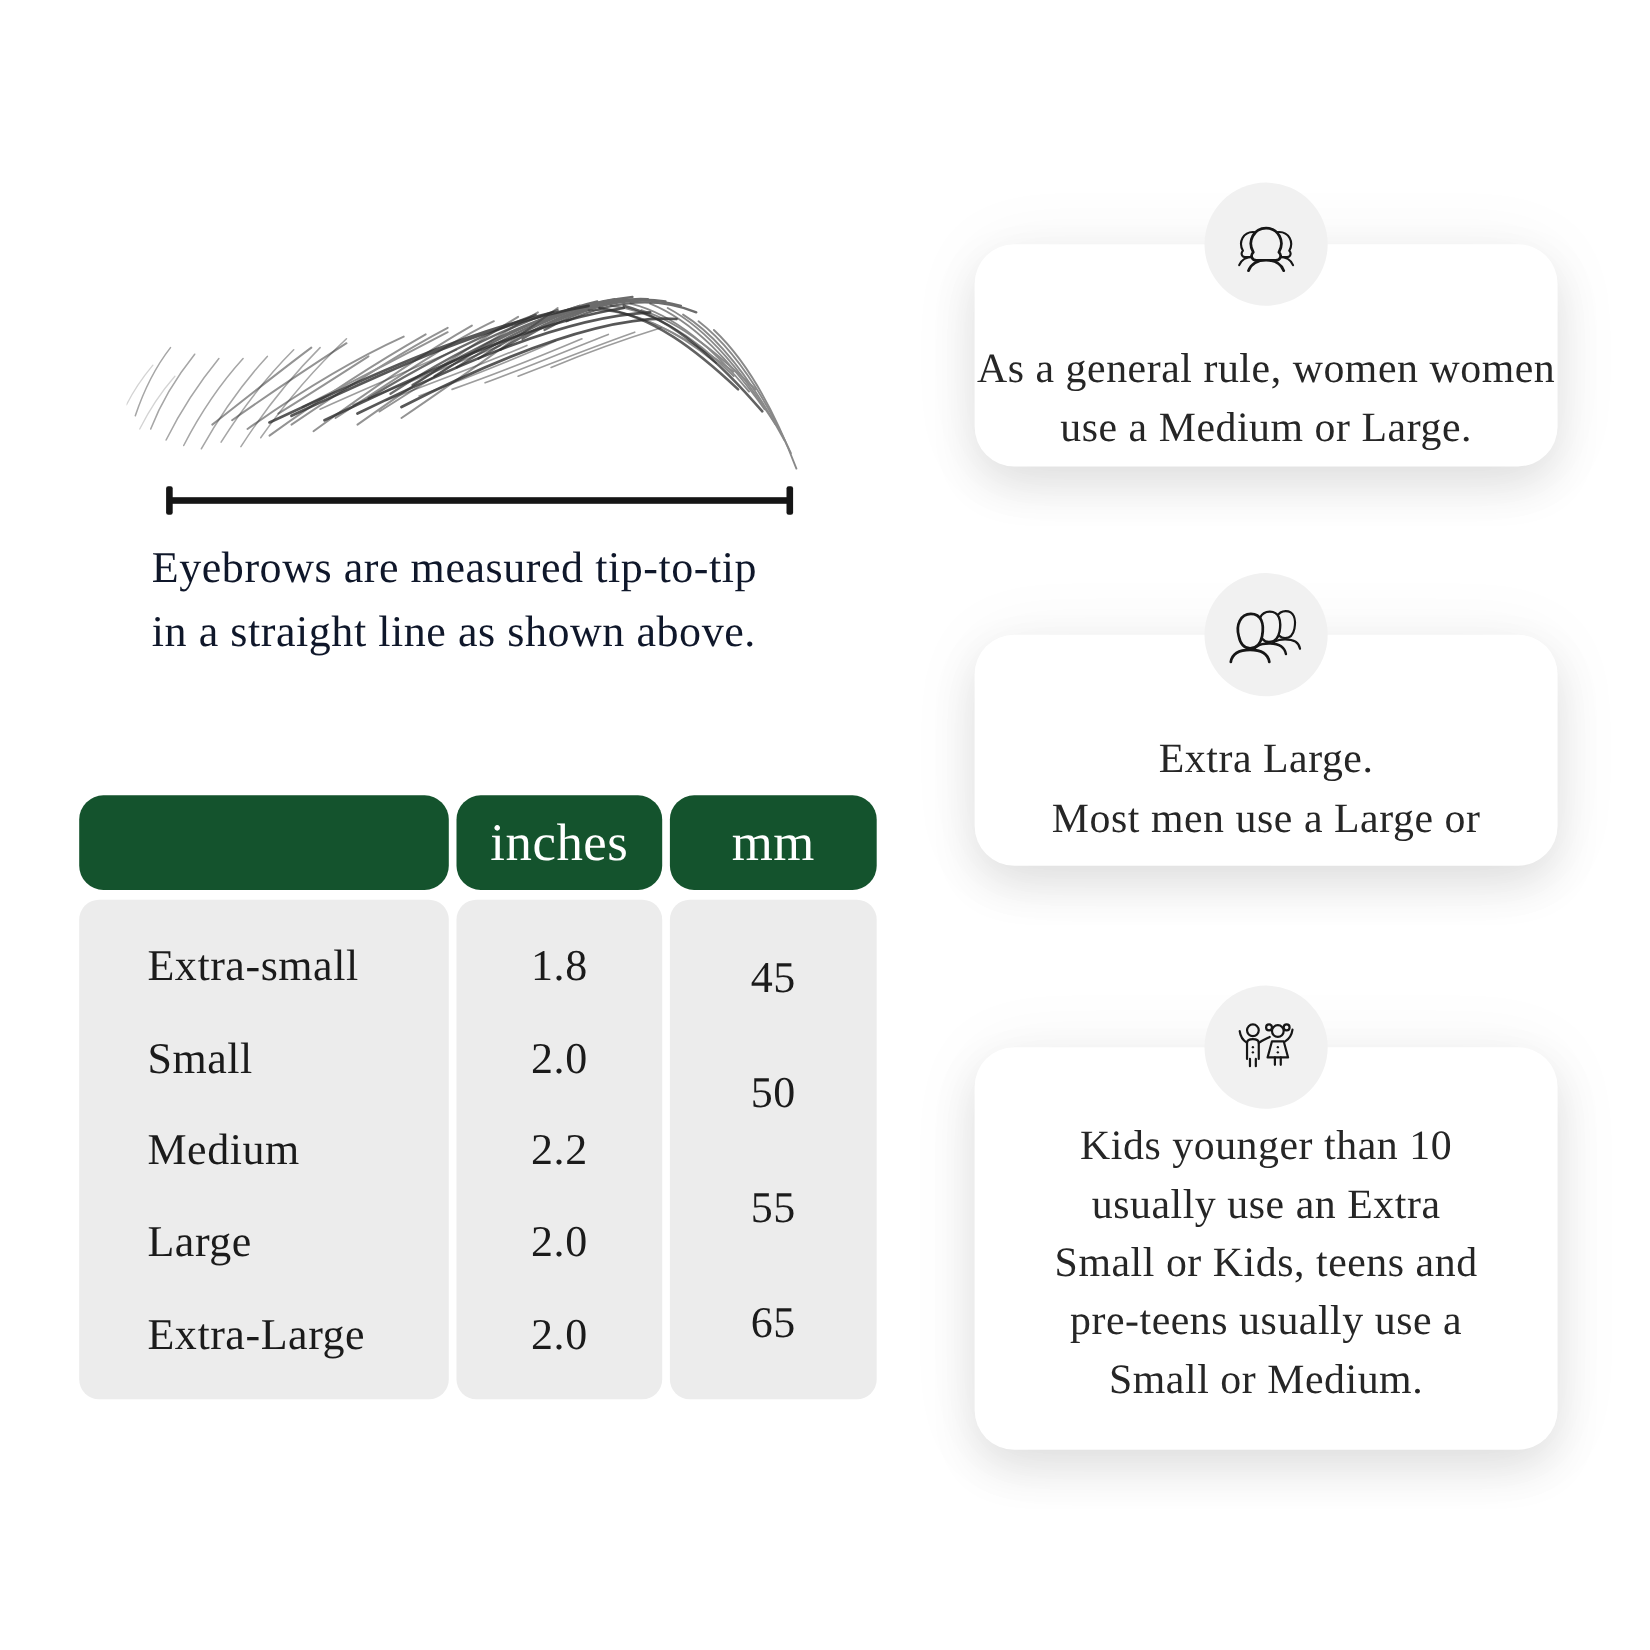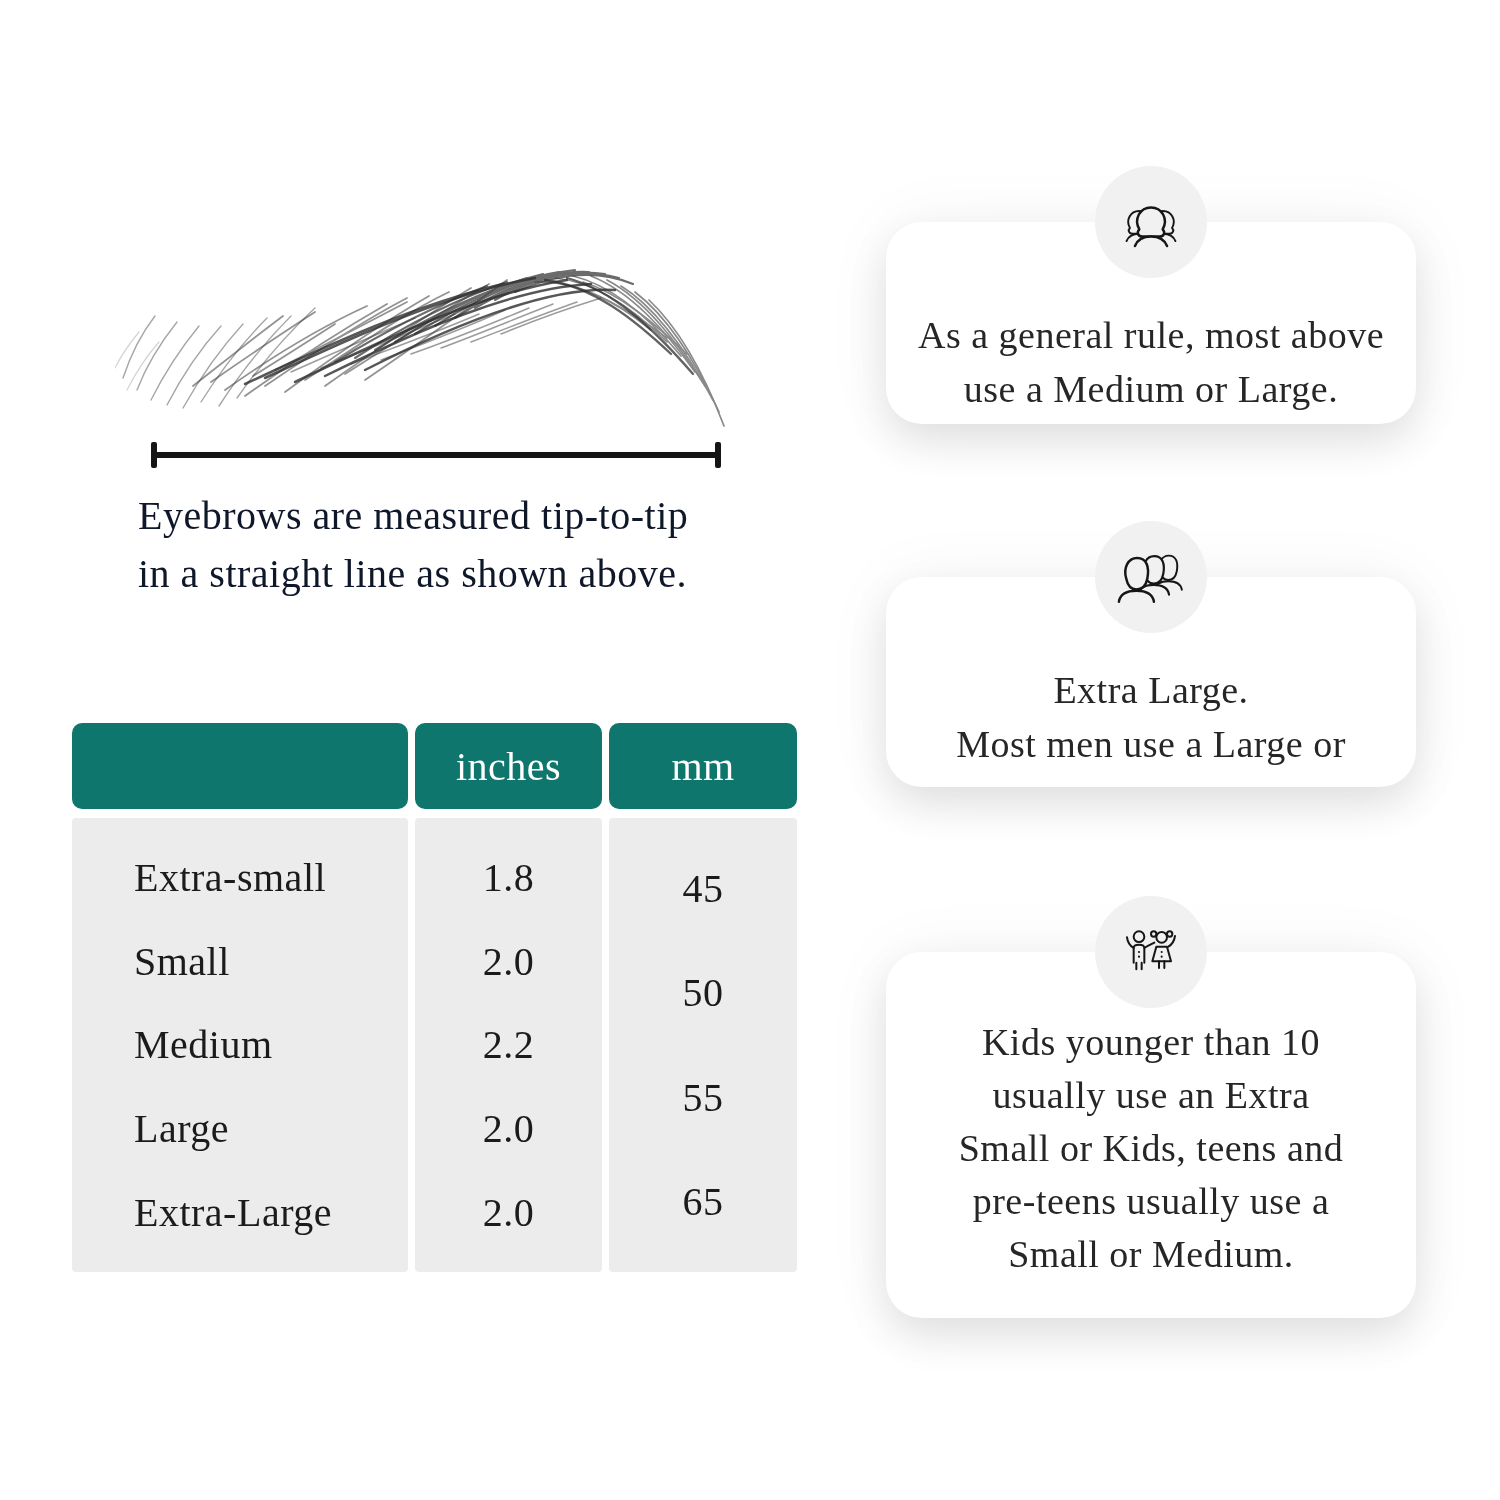--- a/index.html
+++ b/index.html
@@ -17,23 +17,23 @@
   .measure .tick.left{left:0}
   .measure .tick.right{right:0}
   .measure .mline{position:absolute;left:2px;right:2px;top:10px;height:6px;background:#151515}
   .caption{left:138px;top:487px;font-size:40px;line-height:58px;letter-spacing:.5px;color:#0f172a}
   .caption div{white-space:nowrap}
 
   
   .size-table{left:72px;top:723px;width:725px;display:grid;
     grid-template-columns:336px 187px 188px;grid-template-rows:86px 454px;
     column-gap:7px;row-gap:9px}
-  .th{background:#0f766e;border-radius:10px;color:#ffffff;display:flex;
-    align-items:center;justify-content:center;font-size:40px;letter-spacing:.5px}
-  .tcol{background:#ececec;border-radius:4px;display:flex;flex-direction:column;padding:18px 0}
+  .th{background:#14532d;border-radius:22px;color:#ffffff;display:flex;
+    align-items:center;justify-content:center;font-size:48px;letter-spacing:.5px}
+  .tcol{background:#ececec;border-radius:18px;display:flex;flex-direction:column;padding:18px 0}
   .tcell{flex:1;display:flex;align-items:center;font-size:40px;color:#1b1b1b;letter-spacing:.5px}
   .tcol.labels .tcell{justify-content:flex-start;padding-left:62px}
   .tcol.nums .tcell{justify-content:center}
 
   
   .card{left:886px;width:530px;background:#ffffff;border-radius:36px;
     box-shadow:0 18px 42px rgba(0,0,0,.10),0 2px 70px rgba(0,0,0,.05)}
   .card.c1{top:222px;height:202px}
   .card.c2{top:577px;height:210px}
   .card.c3{top:952px;height:366px}
@@ -182,21 +182,21 @@
           <path d="M8,50 C2,50 0,44 4,40 C-4,26 5,10 20,10 C35,10 44,26 36,40 C40,44 38,50 32,50 Z" fill="#f1f1f1"></path>
           <path d="M-2,63 C2,53 12,50 20,50 C28,50 38,53 42,63" fill="#f1f1f1"></path>
         </g>
       </defs>
       <use href="#wfig" transform="translate(16,13) scale(0.78)"></use>
       <use href="#wfig" transform="translate(80,13) scale(-0.78,0.78)"></use>
       <use href="#wfig" transform="translate(28,6)"></use>
     </svg>
   </div>
   <div class="card-text">
-    <div>As a general rule, most above</div>
+    <div>As a general rule, women women</div>
     <div>use a Medium or Large.</div>
   </div>
 </div>
 
 <div class="abs card c2">
   <div class="icon-circle">
     <svg width="70" height="54" viewBox="0 0 96 72">
       <defs>
         <g id="mfig" stroke="#161616" stroke-width="3.4" stroke-linecap="round" stroke-linejoin="round">
           <path d="M6,34 C2,20 8,6 21,6 C34,6 38,18 35,34 C33,44 27,49 20,49 C13,49 8,44 6,34 Z" fill="#f1f1f1"></path>

